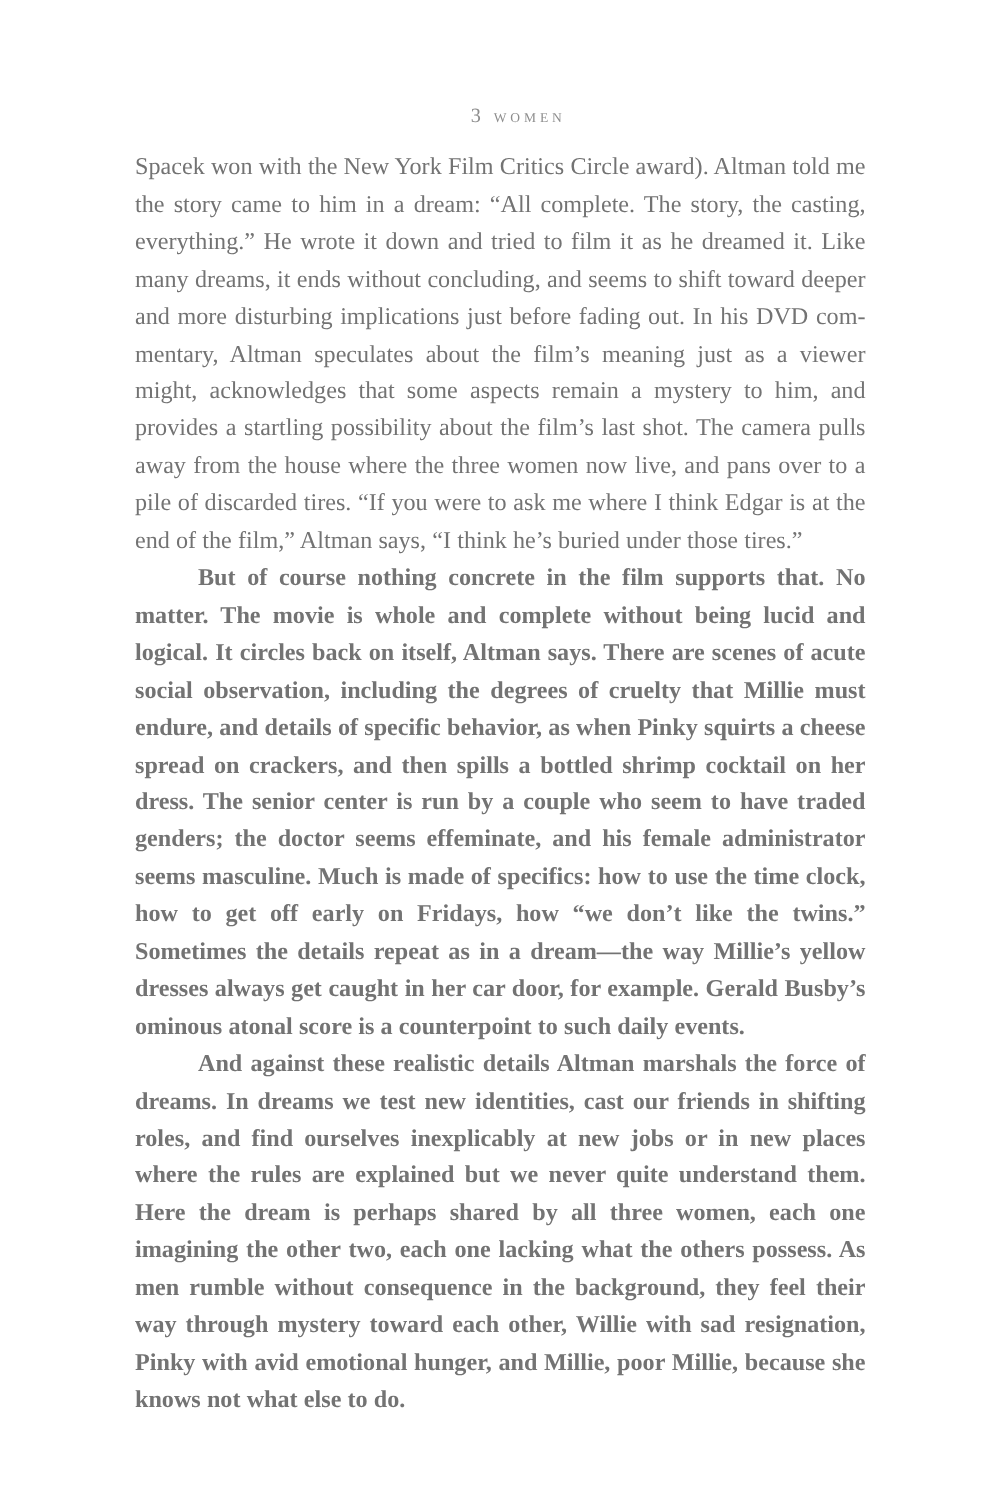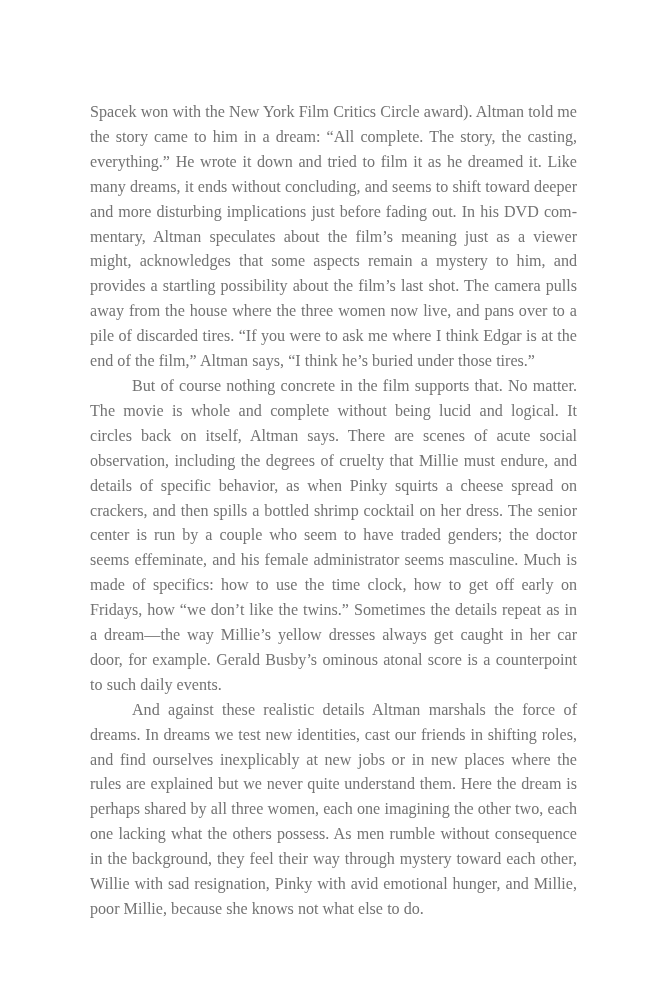--- a/index.html
+++ b/index.html
@@ -62,27 +62,31 @@
     text-align: justify;
     text-justify: inter-word;
     hyphens: manual;
     -webkit-hyphens: manual;
     word-spacing: 0.1px;
     color: #737373;
   }
 
   p.body-par.indented {
     text-indent: 42px;
+    font-weight: bold;
   }
 </style>
 </head>
 <body>
 
 <div class="page">
 
+  <div class="running-head">
+    <span class="rh-num">3</span><span> </span><span>Women</span>
+  </div>
 
   <div class="text-block">
     <p class="body-par">Spacek won with the New York Film Critics Circle award). Altman told me the story came to him in a dream: “All complete. The story, the casting, everything.” He wrote it down and tried to film it as he dreamed it. Like many dreams, it ends without concluding, and seems to shift toward deeper and more disturbing implications just before fading out. In his DVD com­mentary, Altman speculates about the film’s meaning just as a viewer might, acknowledges that some aspects remain a mystery to him, and provides a startling possibility about the film’s last shot. The camera pulls away from the house where the three women now live, and pans over to a pile of dis­carded tires. “If you were to ask me where I think Edgar is at the end of the film,” Altman says, “I think he’s buried under those tires.”</p>
     <p class="body-par indented">But of course nothing concrete in the film supports that. No matter. The movie is whole and complete without being lucid and logical. It circles back on itself, Altman says. There are scenes of acute social observation, including the degrees of cruelty that Millie must endure, and details of spe­cific behavior, as when Pinky squirts a cheese spread on crackers, and then spills a bottled shrimp cocktail on her dress. The senior center is run by a couple who seem to have traded genders; the doctor seems effeminate, and his female administrator seems masculine. Much is made of specifics: how to use the time clock, how to get off early on Fridays, how “we don’t like the twins.” Sometimes the details repeat as in a dream—the way Millie’s yel­low dresses always get caught in her car door, for example. Gerald Busby’s ominous atonal score is a counterpoint to such daily events.</p>
     <p class="body-par indented">And against these realistic details Altman marshals the force of dreams. In dreams we test new identities, cast our friends in shifting roles, and find ourselves inexplicably at new jobs or in new places where the rules are explained but we never quite understand them. Here the dream is per­haps shared by all three women, each one imagining the other two, each one lacking what the others possess. As men rumble without consequence in the background, they feel their way through mystery toward each other, Willie with sad resignation, Pinky with avid emotional hunger, and Millie, poor Millie, because she knows not what else to do.</p>
   </div>
 
 </div>
 
 </body></html>

